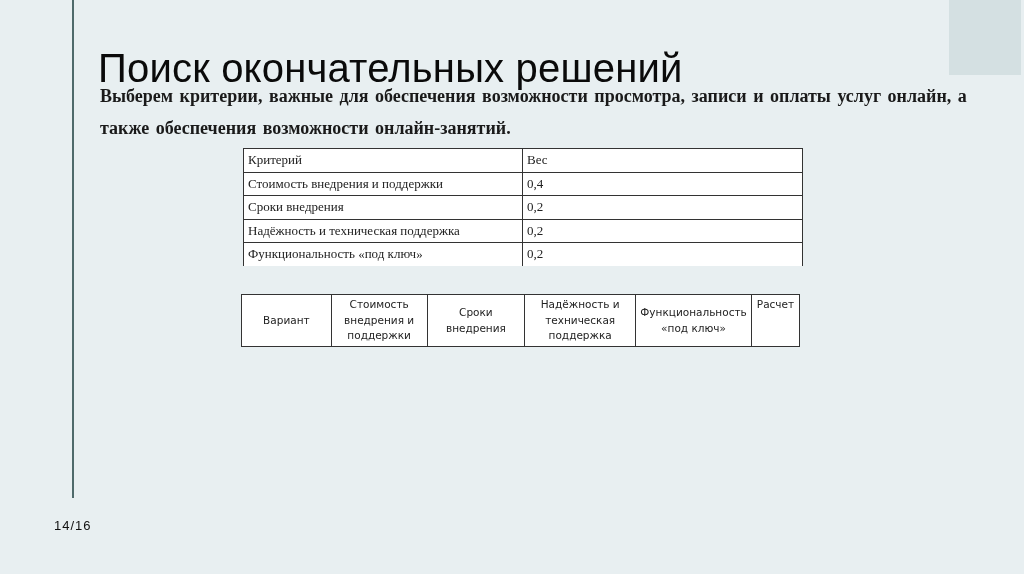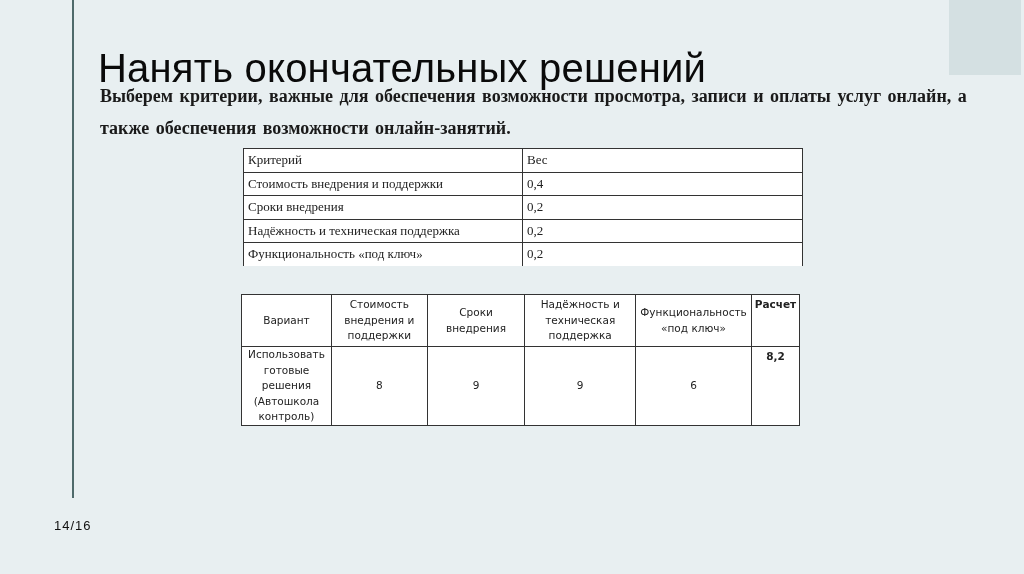--- a/index.html
+++ b/index.html
@@ -11,30 +11,30 @@
   .pager { position:absolute; left:54px; top:518px; font-size:13px; font-weight:normal; color:#111; letter-spacing:1px; }
   table { border-collapse:collapse; position:absolute; background:#fff; }
   .t1 { left:243px; top:148px; width:560px; font-family:"Liberation Serif", serif; font-size:13px; color:#222; }
   .t1 td { border:1px solid #333; height:22.5px; padding:0 0 0 4px; vertical-align:middle; line-height:14px;margin-top:32px; }
   .t1 tr:last-child td { border-bottom:none; }
   .t1 td:first-child { width:274px; }
   .t2 { left:241px; top:294px; width:559px; font-family:"DejaVu Sans", sans-serif; font-size:10.5px; color:#222; }
   .t2 td { border:1px solid #333; text-align:center; vertical-align:middle; padding:0 2px; line-height:15.5px; }
   .t2 tr.hdr td { height:49px; }
   .t2 tr.r td { height:76px; }
-  .t2 td.calc { vertical-align:top; padding-top:2px;font-weight:bold; }
+  .t2 td.calc { vertical-align:top; padding-top:2px; }
   .spell { text-decoration:underline wavy #d33; text-decoration-thickness:1px; }
 </style>
 </head>
 <body>
 
 <div class="vline"></div>
 <div class="corner"></div>
 
-<div class="title">Нанять окончательных решений</div>
+<div class="title">Поиск окончательных решений</div>
 <div class="subtitle">Выберем критерии, важные для обеспечения возможности просмотра, записи и оплаты услуг онлайн, а также обеспечения возможности онлайн-занятий.</div>
 
 <table class="t1">
   <tbody>
       <tr>
     <td>Критерий</td>
     <td>Вес</td>
   </tr>
   <tr>
     <td>Стоимость внедрения и поддержки</td>
@@ -66,24 +66,16 @@
   </colgroup>
   <tbody>
       <tr class="hdr">
     <td>Вариант</td>
     <td>Стоимость внедрения и поддержки</td>
     <td>Сроки внедрения</td>
     <td>Надёжность и техническая поддержка</td>
     <td>Функциональность «под ключ»</td>
     <td class="calc">Расчет</td>
   </tr>
-  <tr class="r">
-    <td>Использовать готовые решения (Автошкола контроль)</td>
-    <td>8</td>
-    <td>9</td>
-    <td>9</td>
-    <td>6</td>
-    <td class="calc">8,2</td>
-  </tr>
 </tbody>
   </table>
 
 <div class="pager">14/16</div>
 
 </body></html>

